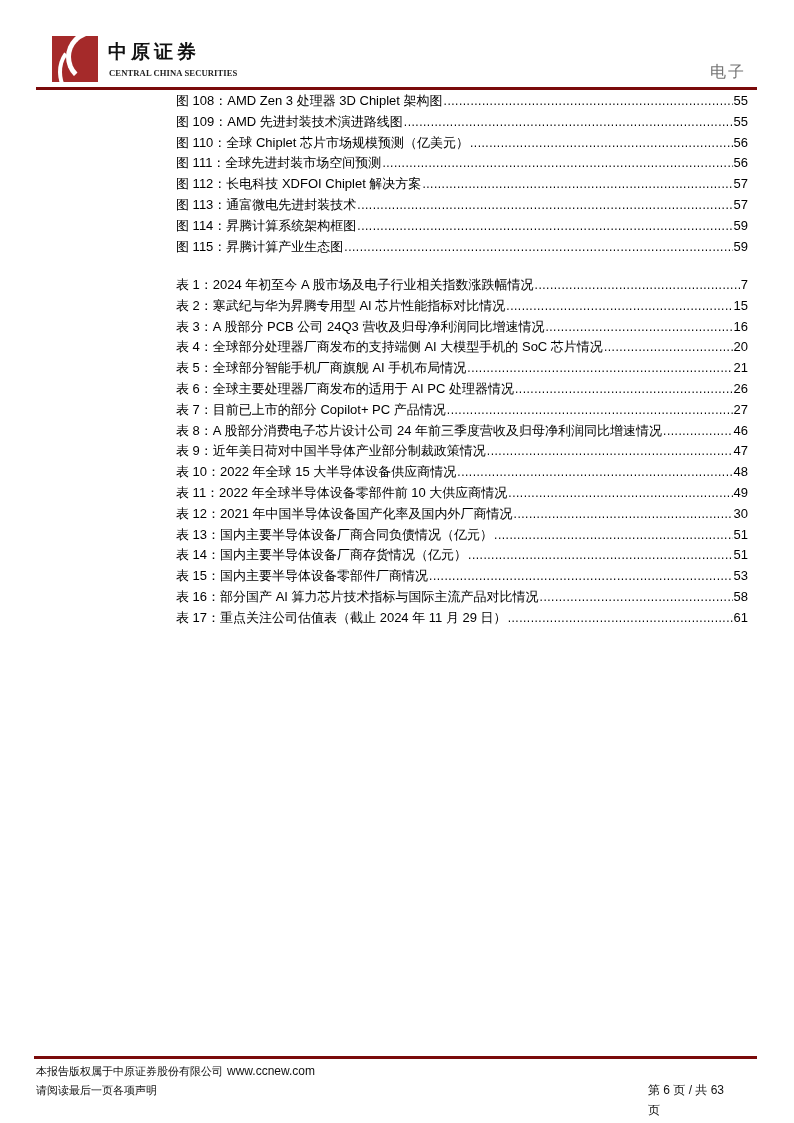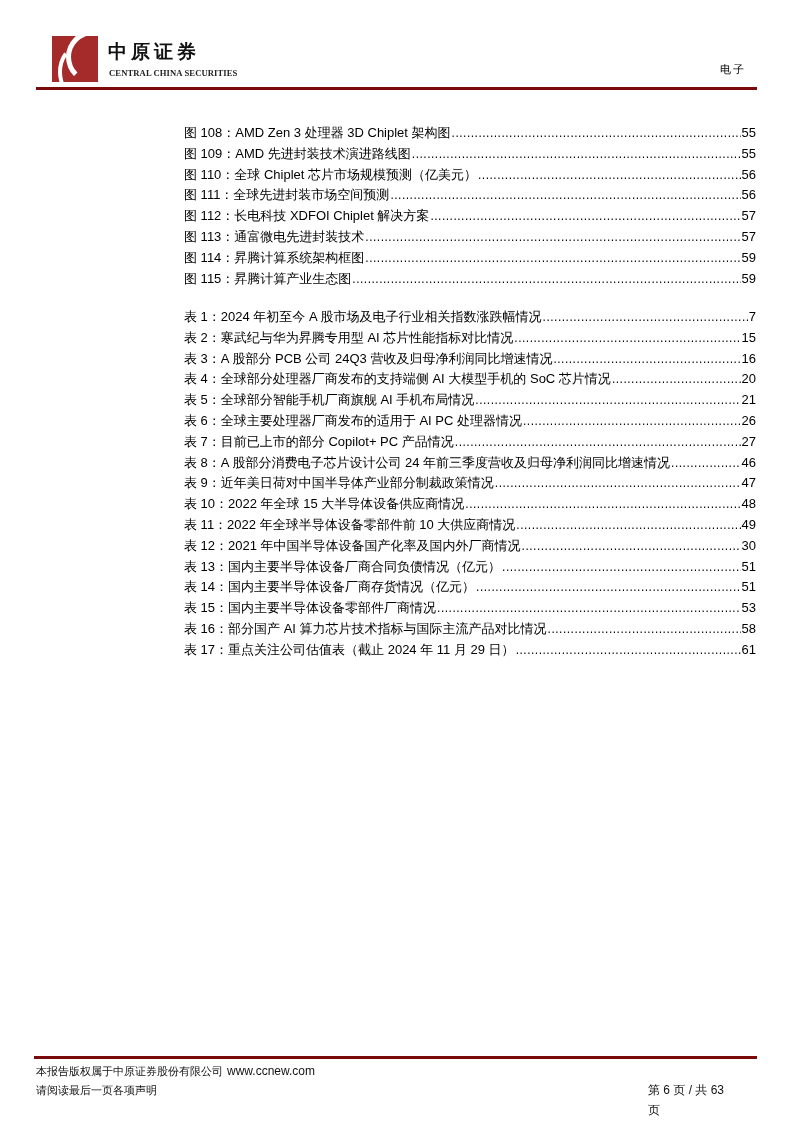--- a/index.html
+++ b/index.html
@@ -8,26 +8,26 @@
     .logo { position: absolute; left: 52px; top: 36px; width: 200px; height: 46px; }
     .logo-mark { position: absolute; left: 0; top: 0; width: 46px; height: 46px; background: #a52a2a; overflow: hidden; }
     .logo-mark .swoosh1 { position: absolute; left: 14px; top: -6px; width: 44px; height: 44px; border-radius: 50%;
                           border: 5px solid #fff; border-right-color: transparent; border-bottom-color: transparent; }
     .logo-mark .swoosh2 { position: absolute; left: 6px; top: 10px; width: 30px; height: 44px; border-radius: 50%;
                           border: 4px solid #fff; border-right-color: transparent; border-top-color: transparent; }
     .logo-cn { position: absolute; left: 56px; top: 0px; font-family: "DejaVu Serif", serif; font-weight: bold;
                font-size: 19px; letter-spacing: 4px; color: #111; line-height: 30px; }
     .logo-en { position: absolute; left: 57px; top: 32px; font-family: "Liberation Serif", serif; font-weight: bold;
                font-size: 8.6px; letter-spacing: 0.1px; color: #222; white-space: nowrap; }
-    .section-label { position: absolute; right: 48px; top: 62px; font-family: "DejaVu Serif", serif; font-size: 11px; color: #000000; letter-spacing: 2px; }
+    .section-label { position: absolute; right: 48px; top: 62px; font-family: "DejaVu Serif", serif; font-size: 16px; color: #737373; letter-spacing: 2px; }
     .rule { position: absolute; height: 3px; background: #7a0a0a; }
     .rule.top { left: 36px; top: 87px; width: 721px; }
     .rule.bottom { left: 34px; top: 1056px; width: 723px; }
 
-    .toc { position: absolute; left: 184px; width: 572px; margin-top: 32px; }
+    .toc { position: absolute; left: 176px; width: 572px; }
     .toc.figures { top: 92px; }
     .toc.tables { top: 276px; }
     .toc-row { display: flex; align-items: baseline; height: 20.8px; font-size: 13px; white-space: nowrap; }
     .toc-row .lbl { flex: 0 0 auto; }
     .toc-row .dots { flex: 1 1 auto; overflow: hidden; margin: 0 1px; color: #000; letter-spacing: 0.5px; font-size: 12px; }
     .toc-row .dots::before { content: "................................................................................................................................................................................................................"; }
     .toc-row .pg { flex: 0 0 auto; }
 
     .footer-left { position: absolute; left: 36px; top: 1062px; font-size: 11px; line-height: 19px; color: #111; }
     .footer-left .url { margin-left: 4px; font-size: 12px; }

